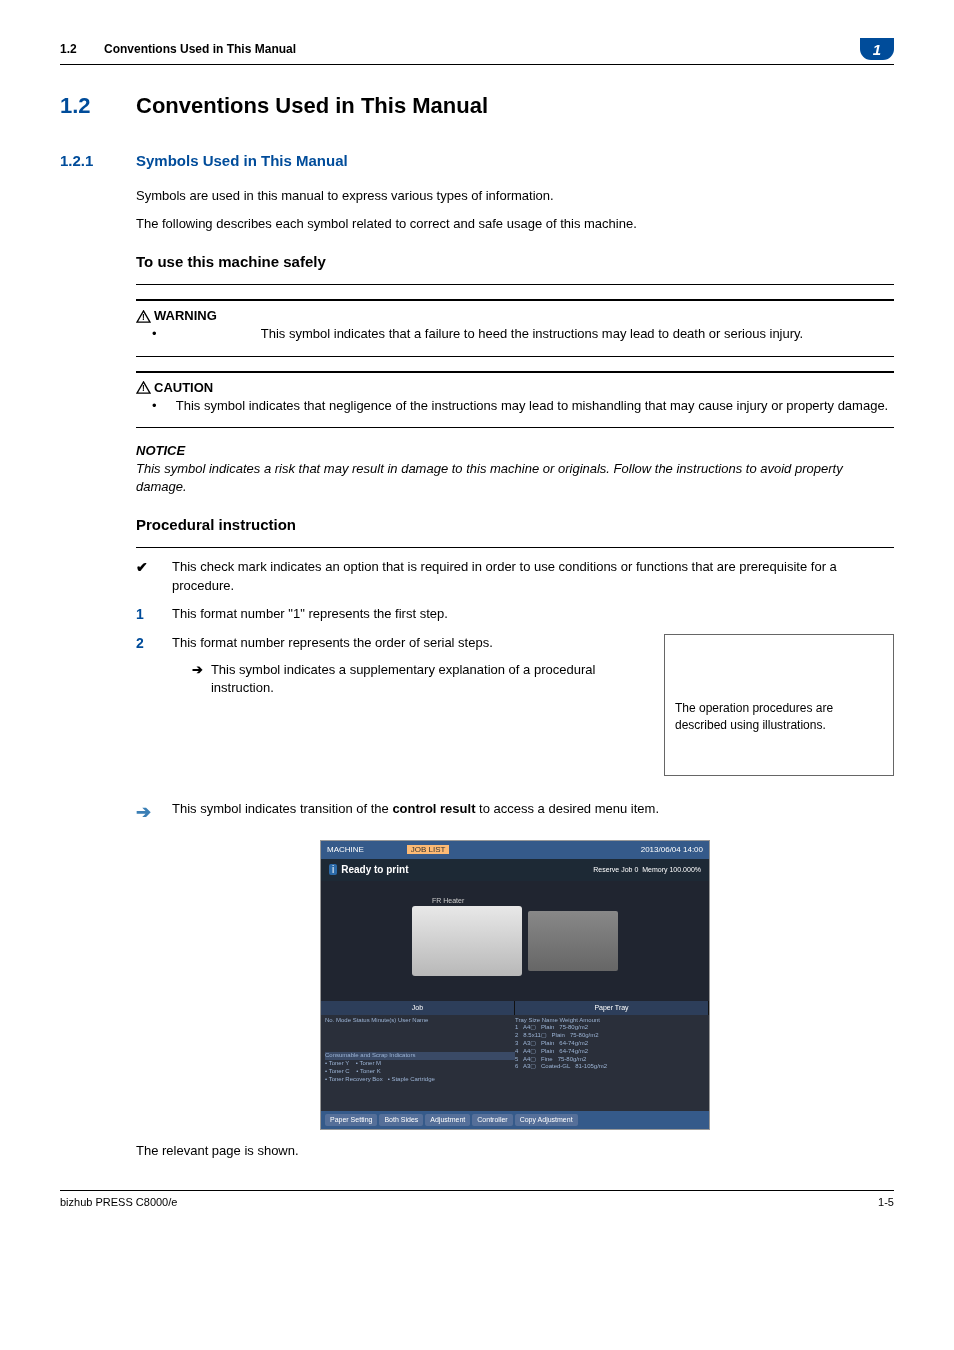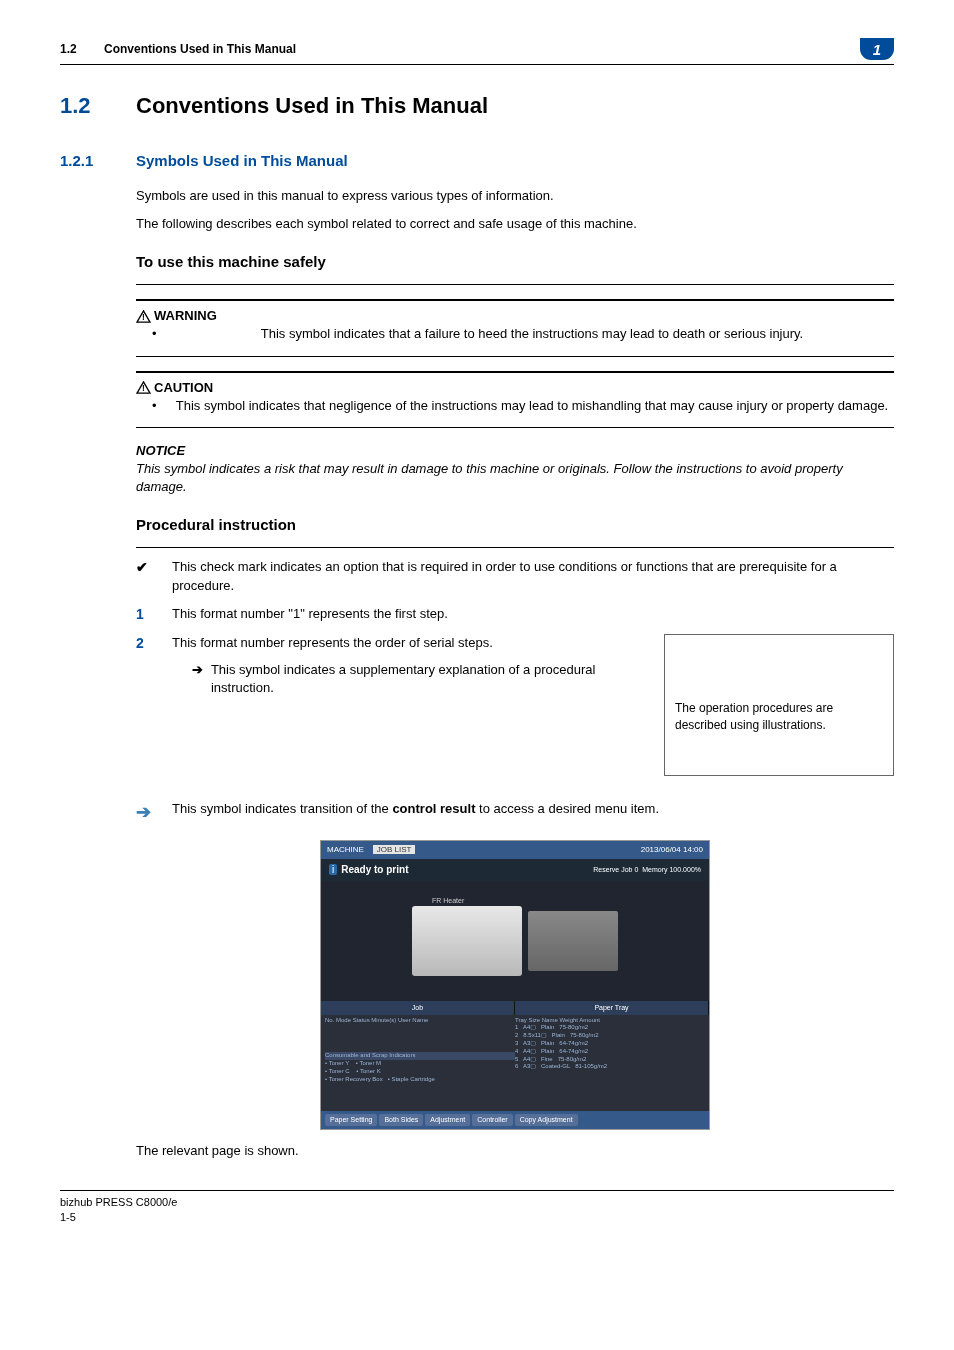--- a/index.html
+++ b/index.html
@@ -90,21 +90,21 @@
   .panel-printer{ width:110px; height:70px; background:linear-gradient(#e8e8e8,#b8b8b8); border-radius:3px; position:relative;}
   .panel-tray{ width:90px; height:60px; background:linear-gradient(#888,#666); border-radius:2px;}
   .panel-tabrow{ display:flex; height:14px; font-size:7px; color:#fff;}
   .panel-tabrow div{ flex:1; background:#2d3e5a; border-right:1px solid #111; display:flex; align-items:center; justify-content:center;}
   .panel-table{ font-size:6px; color:#9bb3d4; padding:2px 4px; height:70px; overflow:hidden; display:flex;}
   .panel-table .pcol{ flex:1; }
   .panel-table .pcol div{ line-height:1.3; white-space:nowrap;}
   .panel-bottom { position:absolute; bottom:0; left:0; right:0; background:#355a8a; height:18px; display:flex; align-items:center; font-size:7px; color:#fff; gap:2px; padding:0 4px;}
   .panel-bottom span{ background:#556f99; padding:1px 5px; border-radius:2px;}
   .relevant{ text-align:left; margin-bottom:30px; }
-  .footer { display:flex; justify-content:space-between; border-top:1px solid #000; padding-top:4px; font-size:11px; margin-top:28px;flex-direction:column;}
+  .footer { display:flex; justify-content:space-between; border-top:1px solid #000; padding-top:4px; font-size:11px; margin-top:28px;}
 </style>
 </head>
 <body>
 
 <div class="header">
   <div class="header-left">
     <span class="hdr-num">1.2</span>
     <span>Conventions Used in This Manual</span>
   </div>
   <div class="chap-badge">1</div>
@@ -189,21 +189,21 @@
     <span class="transition-text">
       <span>This symbol indicates transition of the </span><b>control result</b><span> to access a desired menu item.</span>
     </span>
   </div>
 
   <div class="panel-img">
     <div class="panel-top">
       <div>
         <span>MACHINE</span>
         &nbsp;&nbsp;
-        <span style="background:#e5e5e5;color:#333;padding:0 4px;">JOB LIST</span>
+        <span style="background:#fdba74;color:#333;padding:0 4px;margin-left:34px;">JOB LIST</span>
       </div>
       <span>2013/06/04 14:00</span>
     </div>
     <div class="panel-status">
       <div><span class="info">i</span><b>Ready to print</b></div>
       <div style="font-size:7px;">
         <span>Reserve Job</span>
         <span>0</span>&nbsp;
         <span>Memory</span>
         <span>100.000%</span>

